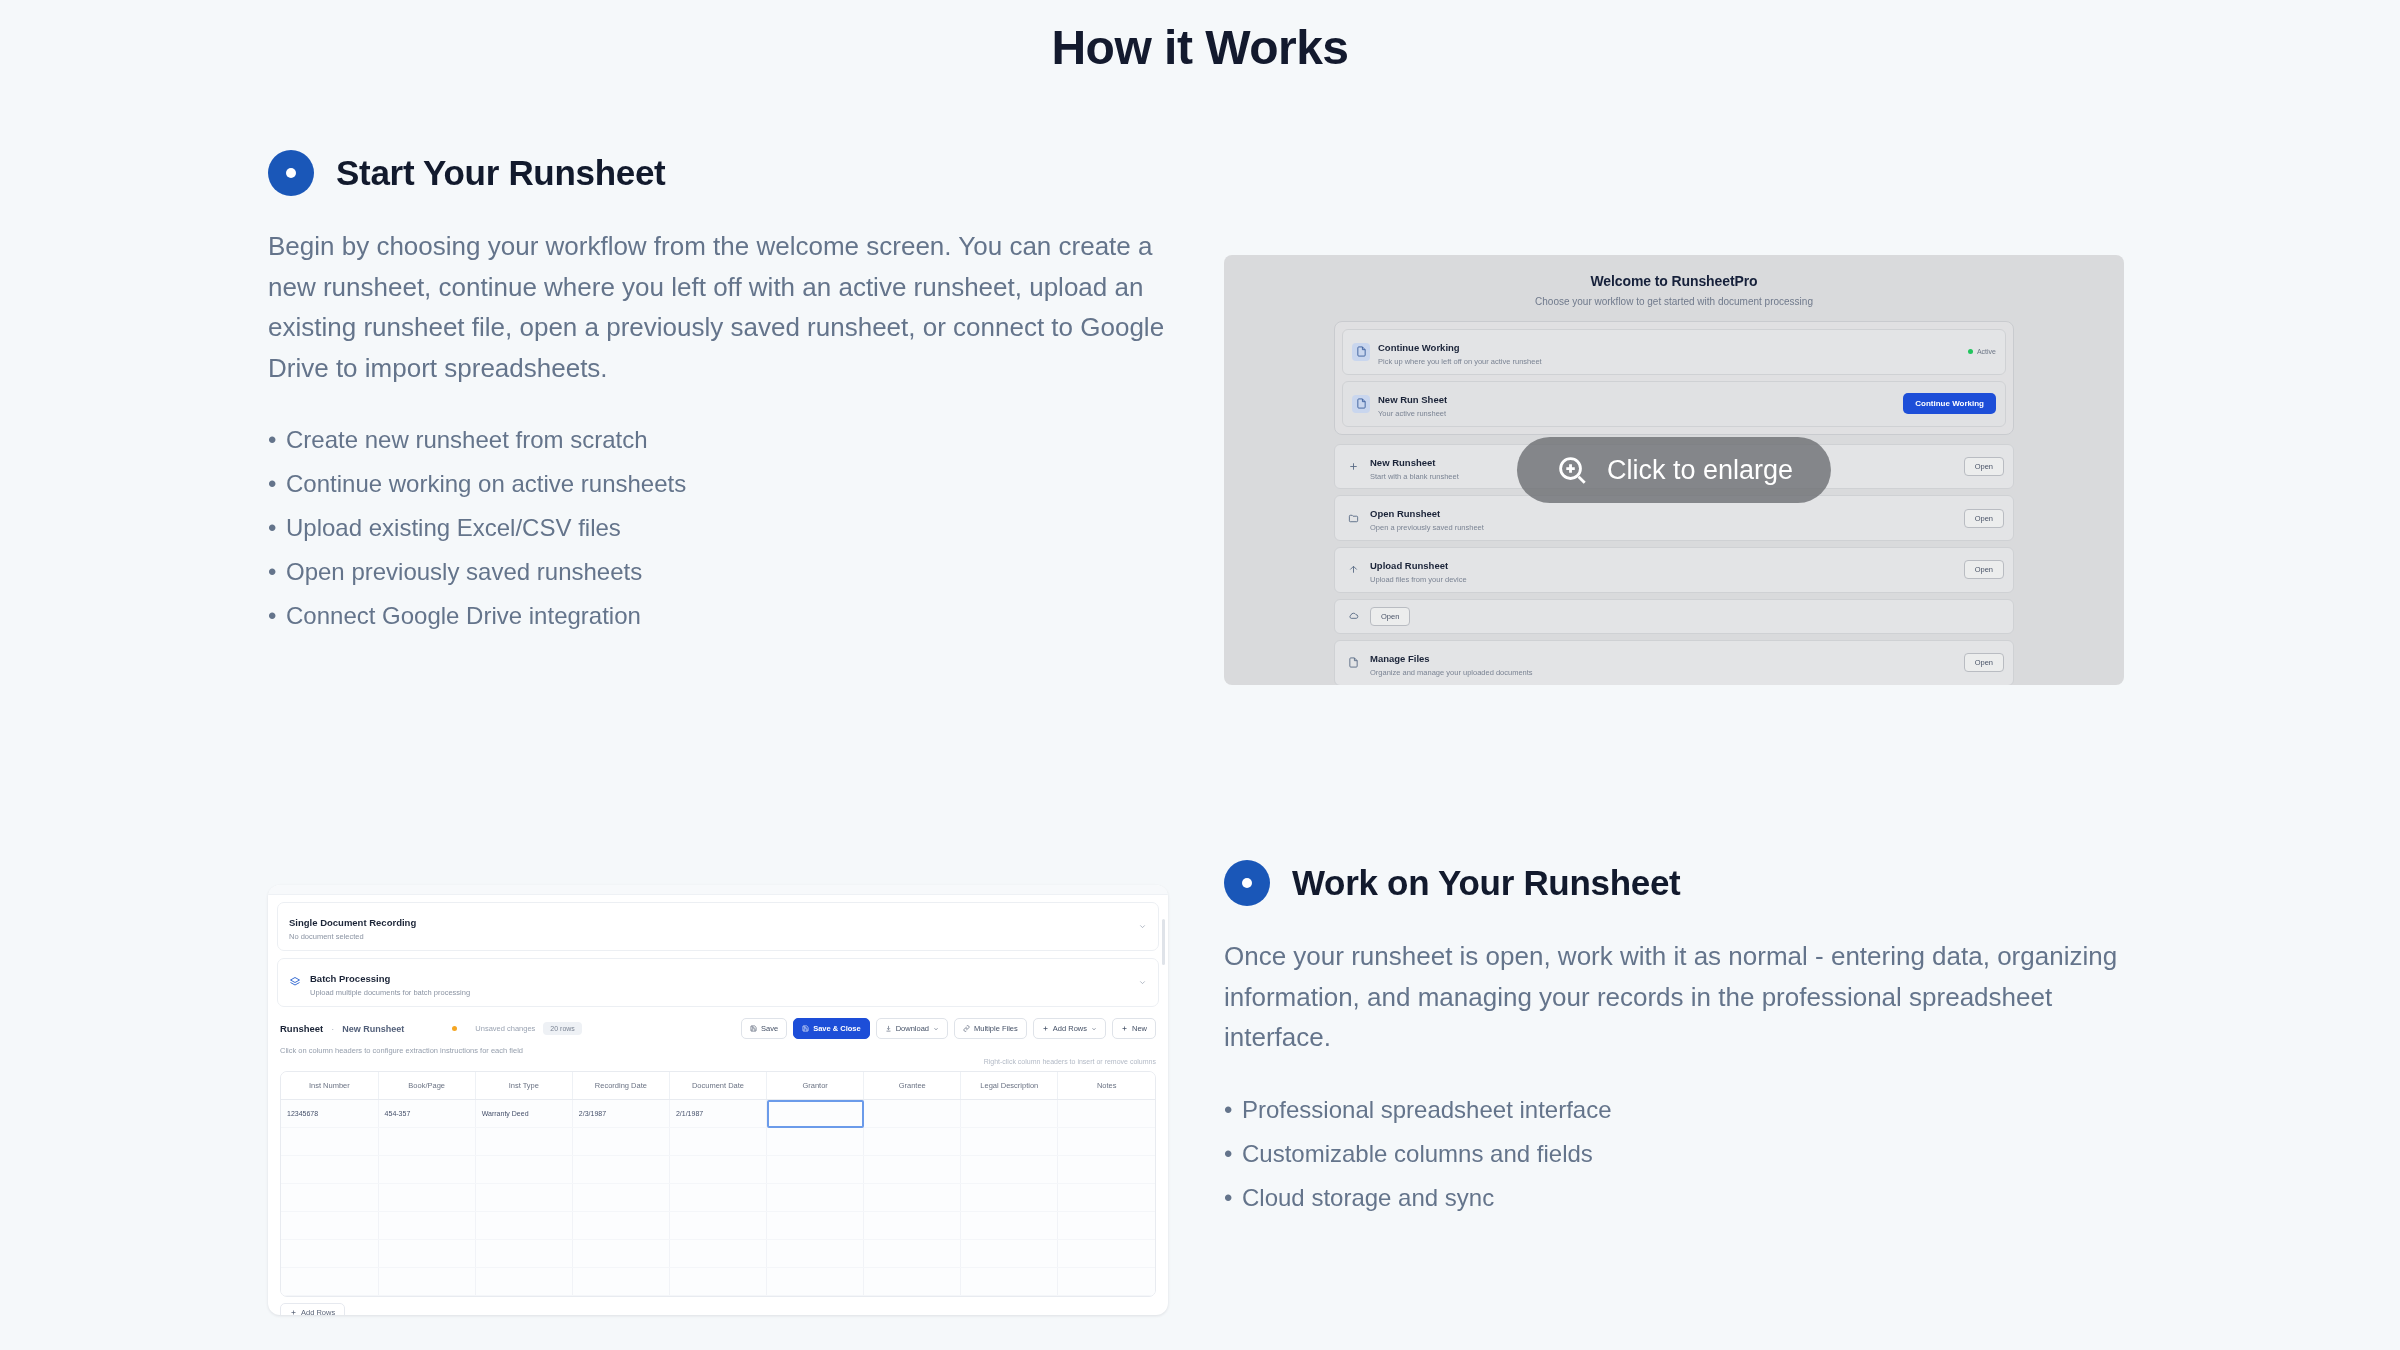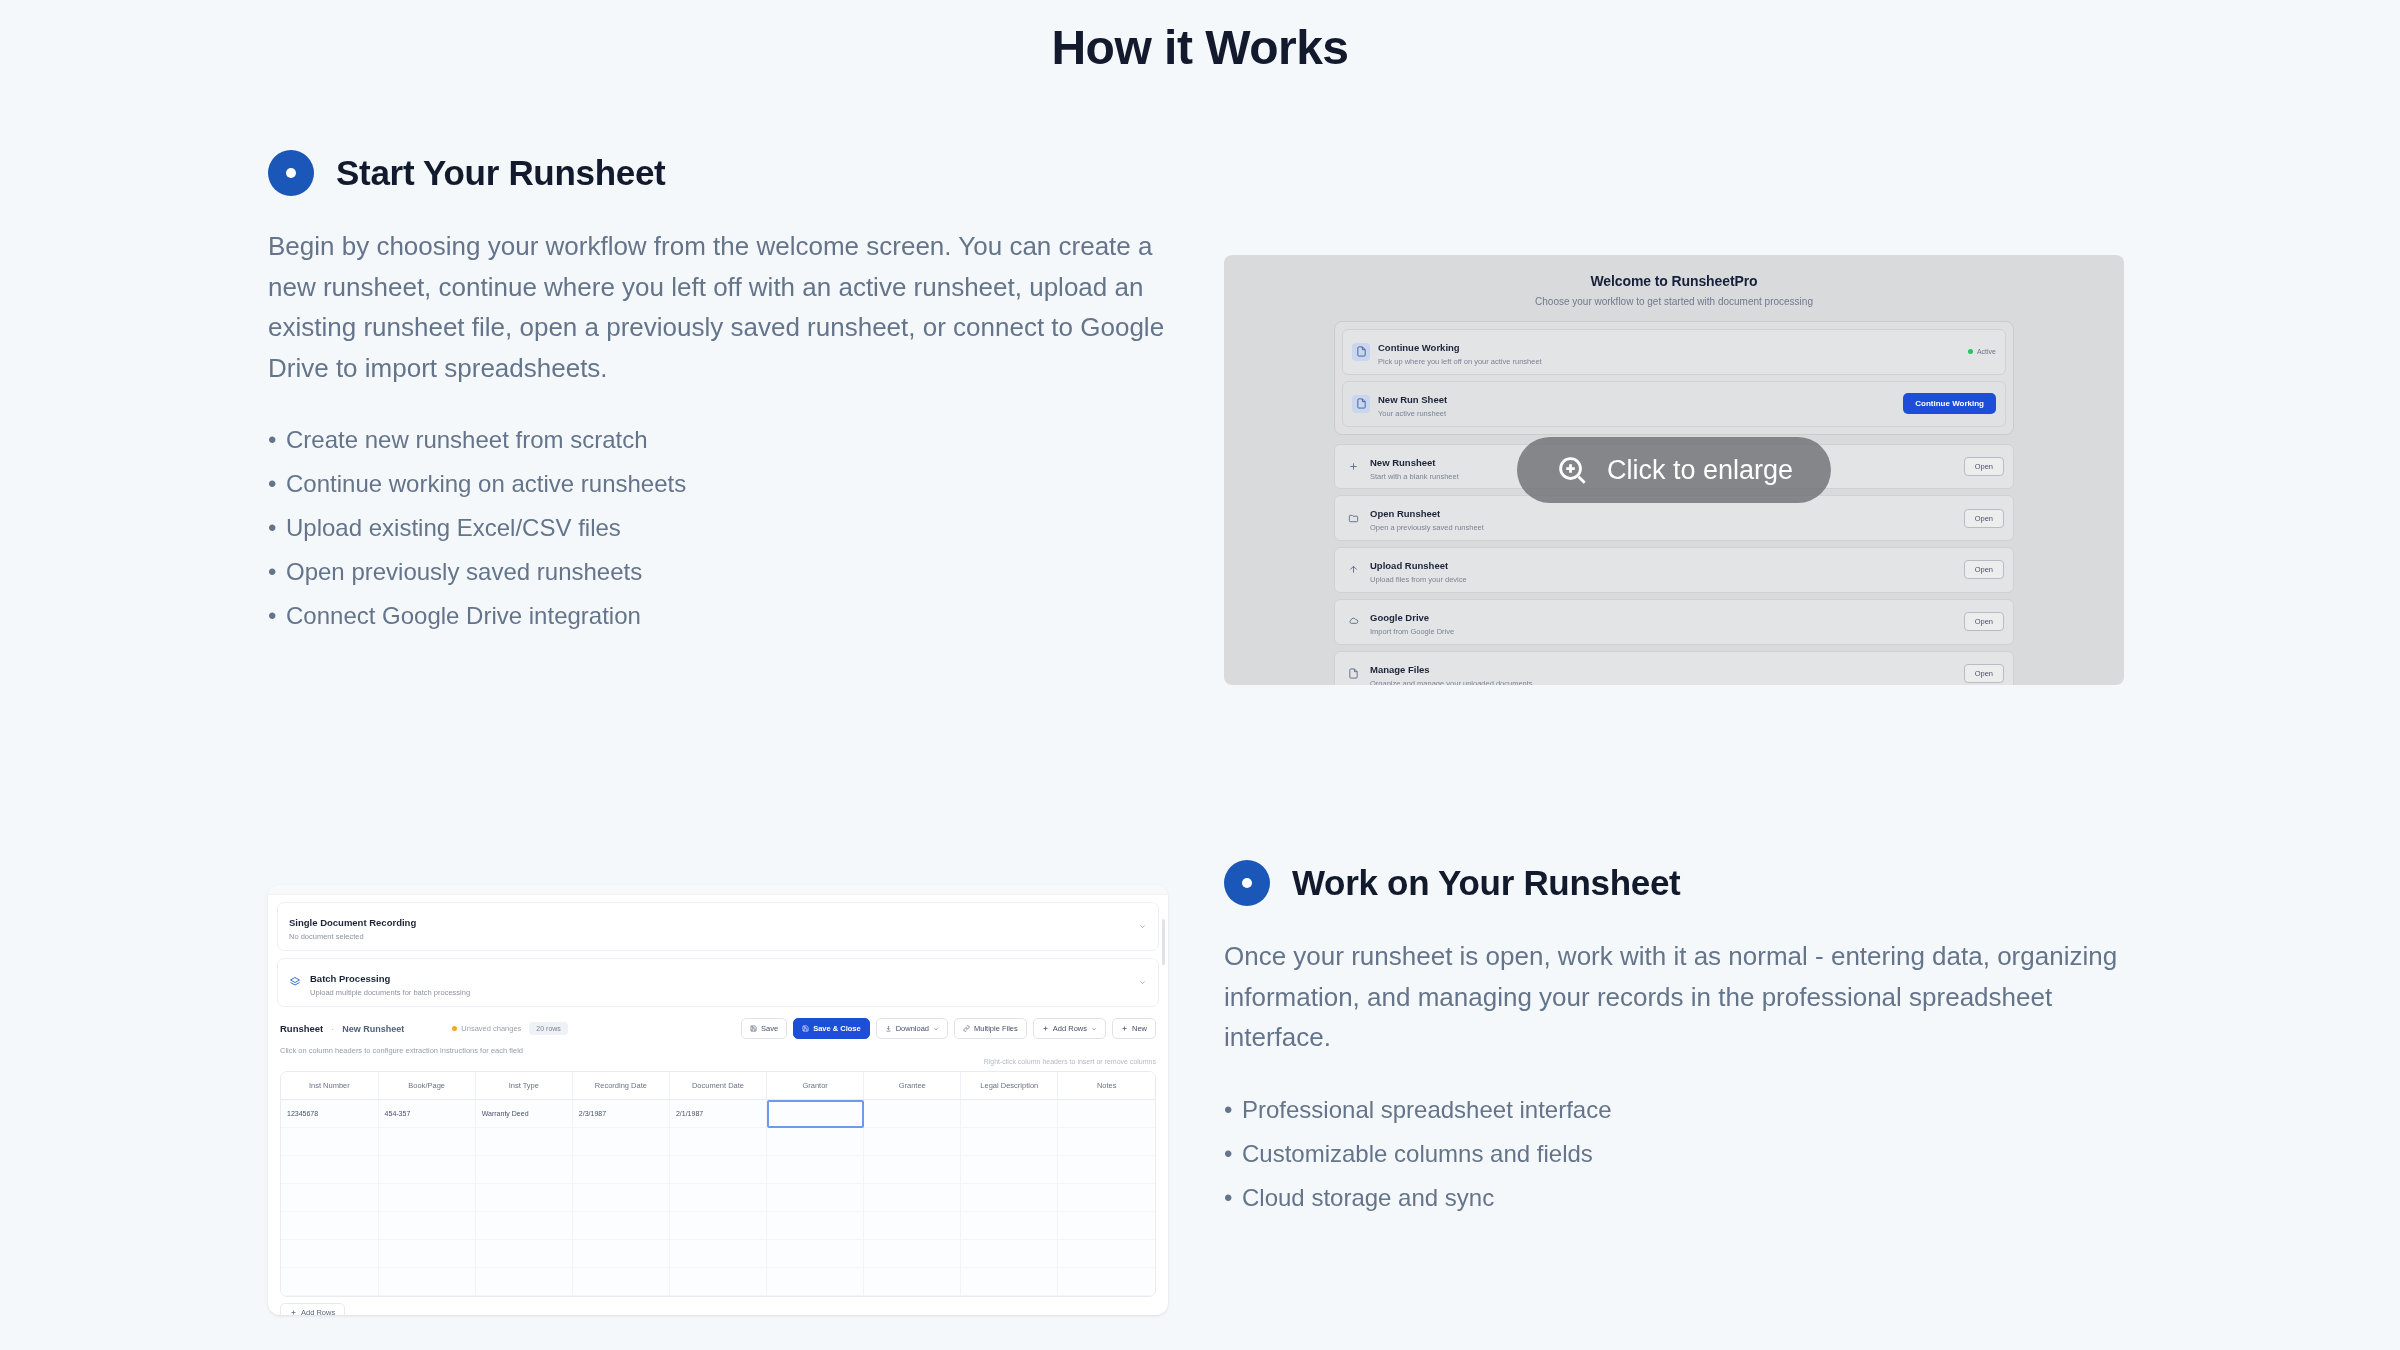--- a/index.html
+++ b/index.html
@@ -157,21 +157,21 @@
   }
   .s-ico { width: 13px; height: 13px; margin-right: 8px; color: #3b6fd4; flex:0 0 auto; }
   .s-name { font-size: 9.5px; font-weight: bold; color: #1b2437; }
   .s-desc { font-size: 7.5px; color: #8b94a3; margin-top: 2px; }
   .s-chev { margin-left: auto; color: #9aa3b2; }
 
   .s-meta { padding: 4px 12px 0 12px; display: flex; align-items: center; gap: 8px; flex-wrap: wrap; }
   .s-meta-main { font-size: 9.5px; font-weight: bold; color: #1b2437; }
   .s-meta-sep { font-size: 9px; color: #aab2bf; }
   .s-meta-sub { font-size: 9px; color: #53607a; font-weight: bold; }
-  .s-unsaved { font-size: 7.5px; color: #9aa3b2; display: flex; align-items: center; gap: 4px; padding-left: 40px; }
+  .s-unsaved { font-size: 7.5px; color: #9aa3b2; display: flex; align-items: center; gap: 18px; padding-left: 40px; }
   .s-unsaved b { width: 5px; height: 5px; border-radius: 50%; background: #f5a623; display:block; }
   .s-rows-badge {
     font-size: 7px; color: #7b8494; background: #eef1f5;
     border-radius: 4px; padding: 3px 7px;
   }
   .s-toolbar { margin-left: auto; display: flex; align-items: center; gap: 6px; }
   .tb-btn {
     display: flex; align-items: center; gap: 4px;
     border: 1px solid #dfe3e9; background: #fff; color: #445066;
     font-size: 7.5px; padding: 5px 8px; border-radius: 5px; white-space: nowrap;
@@ -316,24 +316,20 @@
           <span class="w-desc" style="display:block">Upload files from your device</span>
         </span>
         <span class="w-open">Open</span>
       </div>
 
       <div class="w-row">
         <span class="w-ico">
           <svg width="11" height="11" viewBox="0 0 24 24" fill="none" stroke="currentColor" stroke-width="2">
               <path d="M18 16a4 4 0 0 0-.6-7.96A6 6 0 0 0 6.3 9.2 3.6 3.6 0 0 0 7 16z"></path>
             </svg>
-        </span>
-        <span class="w-txt">
-          <span class="w-name">Google Drive</span>
-          <span class="w-desc" style="display:block">Import from Google Drive</span>
         </span>
         <span class="w-open">Open</span>
       </div>
 
       <div class="w-row">
         <span class="w-ico">
           <svg width="11" height="11" viewBox="0 0 24 24" fill="none" stroke="currentColor" stroke-width="2">
               <path d="M14 2H6a2 2 0 0 0-2 2v16a2 2 0 0 0 2 2h12a2 2 0 0 0 2-2V8z"></path>
               <path d="M14 2v6h6"></path>
             </svg>

